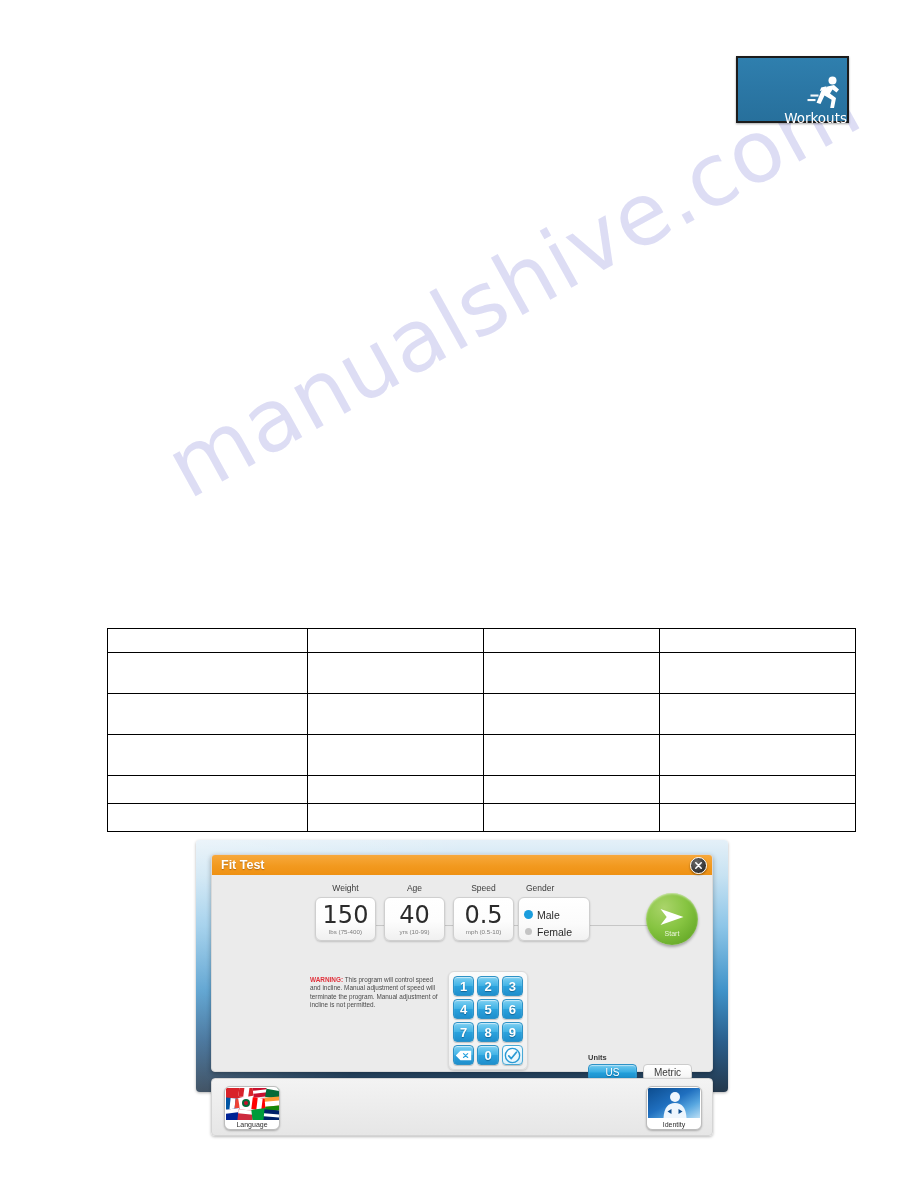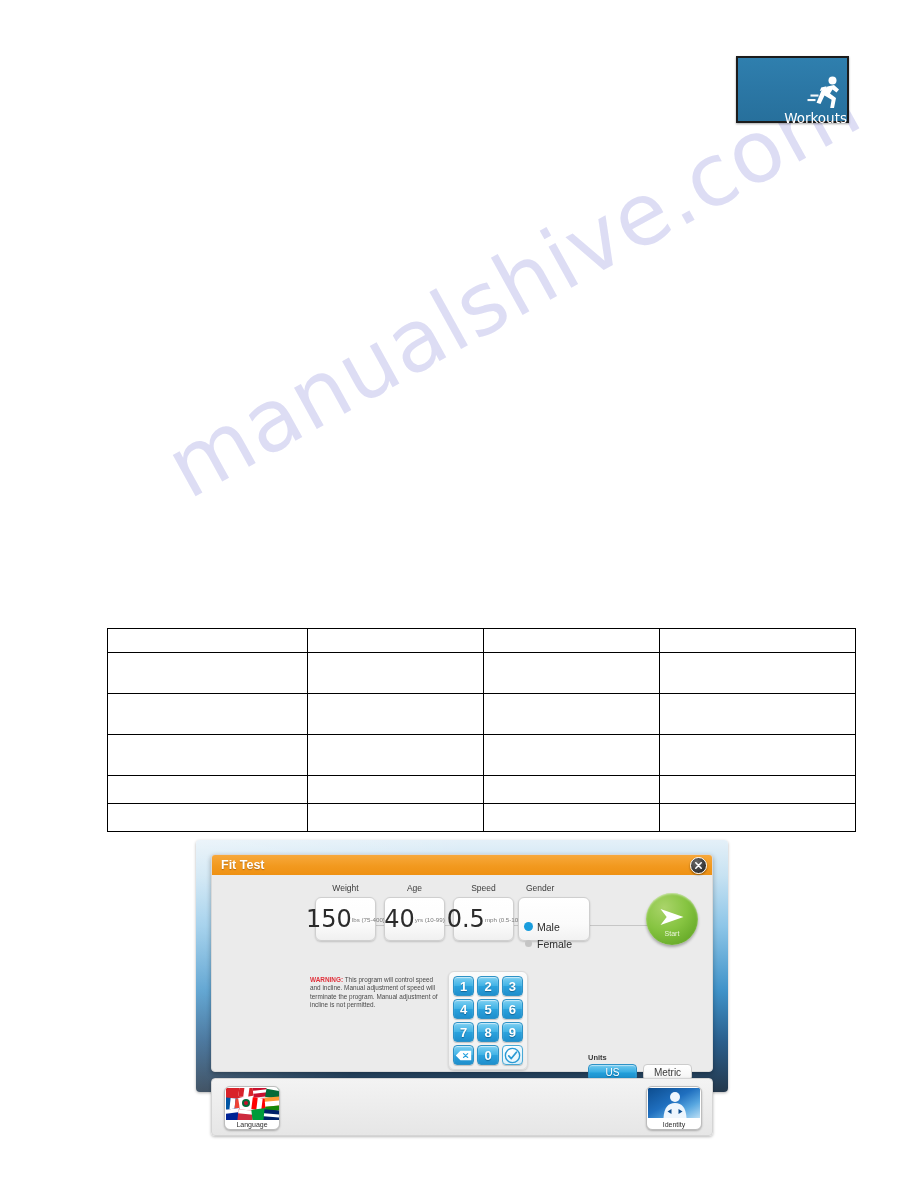--- a/index.html
+++ b/index.html
@@ -181,20 +181,21 @@
   .field {
     position: absolute;
     width: 61px;
     height: 44px;
     background: linear-gradient(180deg, #ffffff 0%, #fdfdfd 55%, #f0f0f0 100%);
     border: 1px solid #cfcfcf;
     border-radius: 6px;
     box-shadow: 0 1px 2px rgba(0,0,0,.18);
     box-sizing: border-box;
     display: flex;
+    flex-direction: column;
     align-items: center;
     justify-content: center;
   }
   .field .fval {
     font-size: 24px;
     line-height: 24px;
     color: #2b2b2b;
     font-family: "DejaVu Sans", sans-serif;
     font-weight: 400;
   }
@@ -228,21 +229,21 @@
     position: absolute;
     left: 306px;
     top: 14px;
     width: 72px;
     height: 44px;
     background: linear-gradient(180deg, #ffffff 0%, #fbfbfb 60%, #f2f2f2 100%);
     border: 1px solid #cfcfcf;
     border-radius: 6px;
     box-shadow: 0 1px 2px rgba(0,0,0,.18);
     box-sizing: border-box;
-    padding: 20px 0 0 6px;
+    padding: 8px 0 0 6px;
   }
   .radio-row {
     display: flex;
     align-items: center;
     height: 17px;
   }
   .radio {
     width: 7px;
     height: 7px;
     border-radius: 50%;

